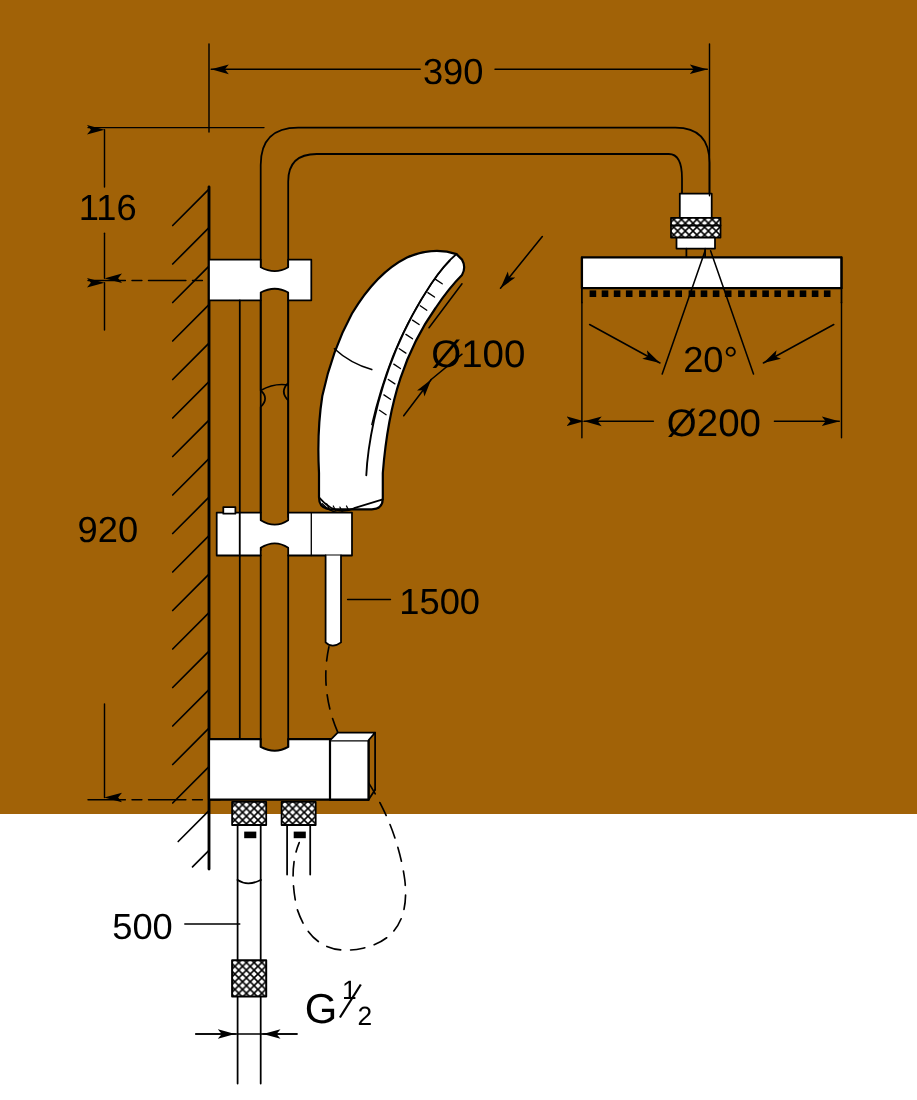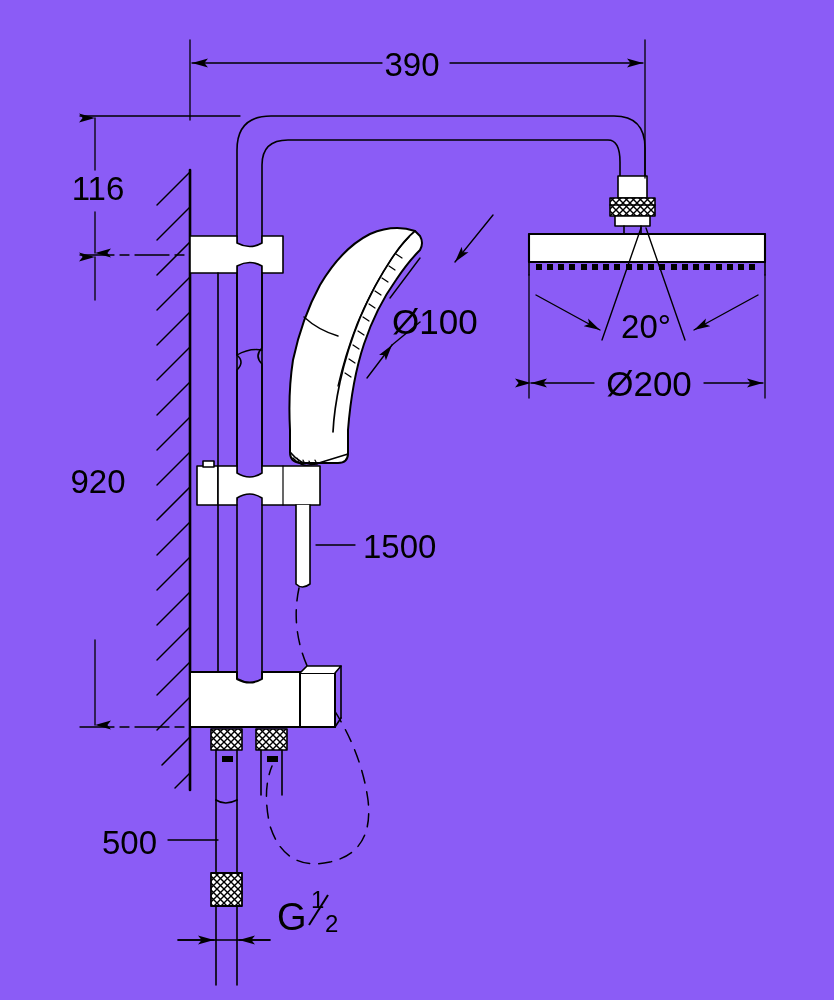--- a/index.html
+++ b/index.html
@@ -1,18 +1,18 @@
 <!DOCTYPE html>
 <html><head>
 <meta charset="utf-8">
 <title>Technical Drawing</title>
 <style>
   html,body{margin:0;padding:0;background:#ffffff;}
   body{width:834px;height:1000px;font-family:"Liberation Sans",sans-serif;overflow:hidden;}
-  #stage{position:relative;width:834px;height:1000px;background:#8b5cf6;}
+  #stage{position:relative;width:834px;height:740px;background:#a16207;}
   svg#dwg{position:absolute;left:0;top:0;width:834px;height:1000px;display:block;}
   .dim-text{font-family:"Liberation Sans",sans-serif;fill:#000;font-weight:400;}
 </style>
 </head>
 <body>
 
 <div id="stage">
 
 <svg id="dwg" viewBox="0 0 834 1000" xmlns="http://www.w3.org/2000/svg">
 

